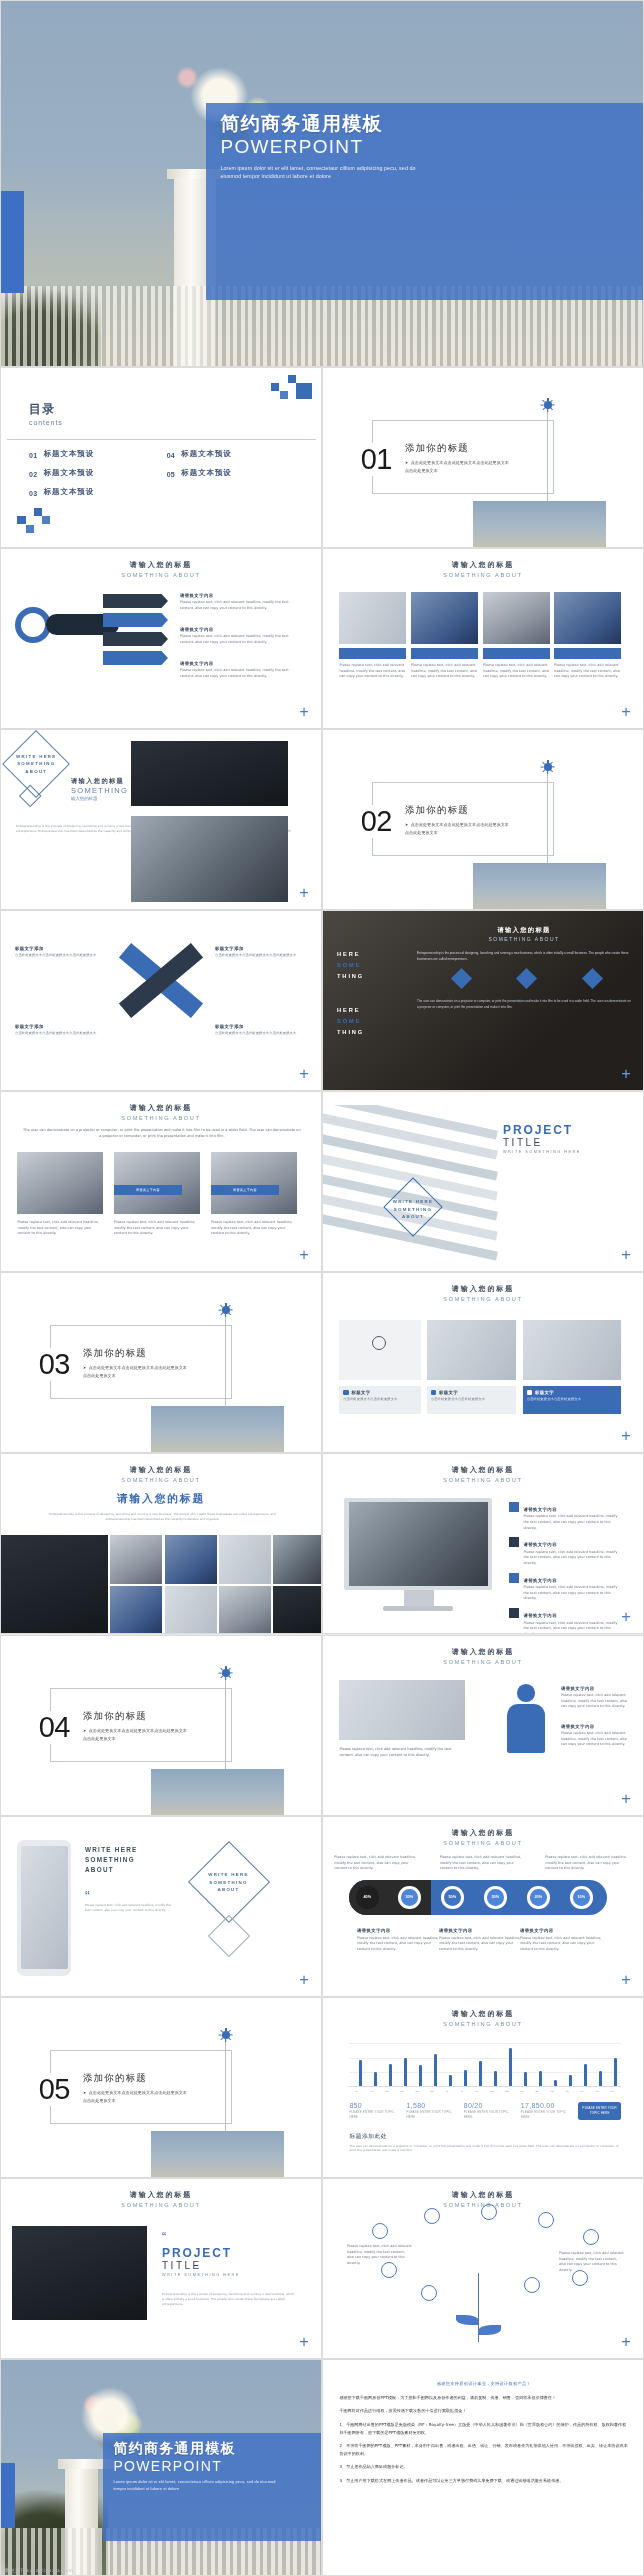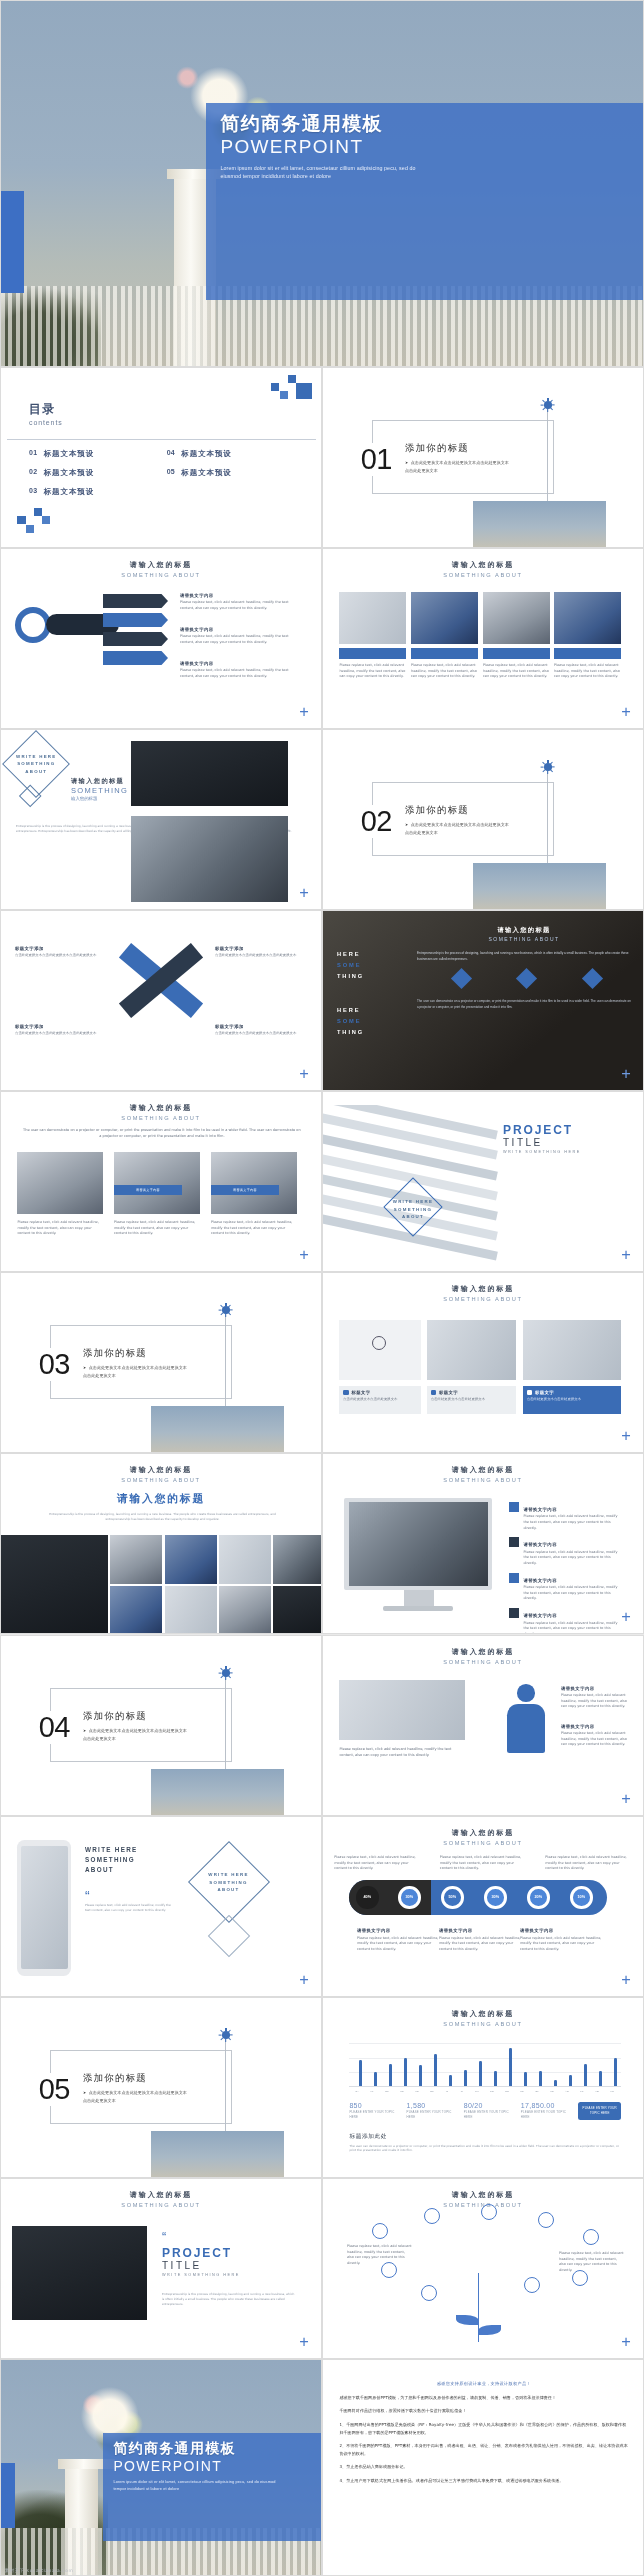--- a/index.html
+++ b/index.html
@@ -88,21 +88,21 @@
   }
 
   
   .toc-title { position:absolute; left:28px; top:33px; }
   .toc-title .cn { font-size:12px; font-weight:700; color:#3f5070; letter-spacing:1.3px;
                    font-family:"DejaVu Sans","Liberation Sans",sans-serif; }
   .toc-title .en { font-size:7px; color:#6e7f99; letter-spacing:0.9px; margin-top:0.6px; }
   .toc-rule { position:absolute; left:6.3px; top:71px; width:309px; height:0.6px; background:#c7ced8; }
   .toc-grid { position:absolute; left:28px; top:81px; width:264px;
               display:grid; grid-template-columns:1fr 1fr; row-gap:8.8px; column-gap:11.3px; }
-  .toc-item { display:flex; align-items:flex-start; gap:6.3px; }
+  .toc-item { display:flex; align-items:flex-end; gap:6.3px; }
   .toc-num { font-size:7px; font-weight:700; color:#44567a; letter-spacing:0.3px; }
   .toc-lbl { font-size:7.5px; font-weight:700; color:#44567a; letter-spacing:0.9px;
              font-family:"DejaVu Sans","Liberation Sans",sans-serif; }
   .pix { position:absolute; width:8.2px; height:8.2px; background:#3a6cb5; }
   .pix.lt { background:#4f7fc6; }
 
   
   .sec-box { position:absolute; left:49px; top:52px; width:182px; height:74px; border:0.6px solid #c2c7ce; }
   .sec-num { position:absolute; left:34px; top:75px; font-size:29px; color:#1a1a1a;
              font-weight:300; letter-spacing:-0.6px; background:#fff; padding:0 3.8px; }

